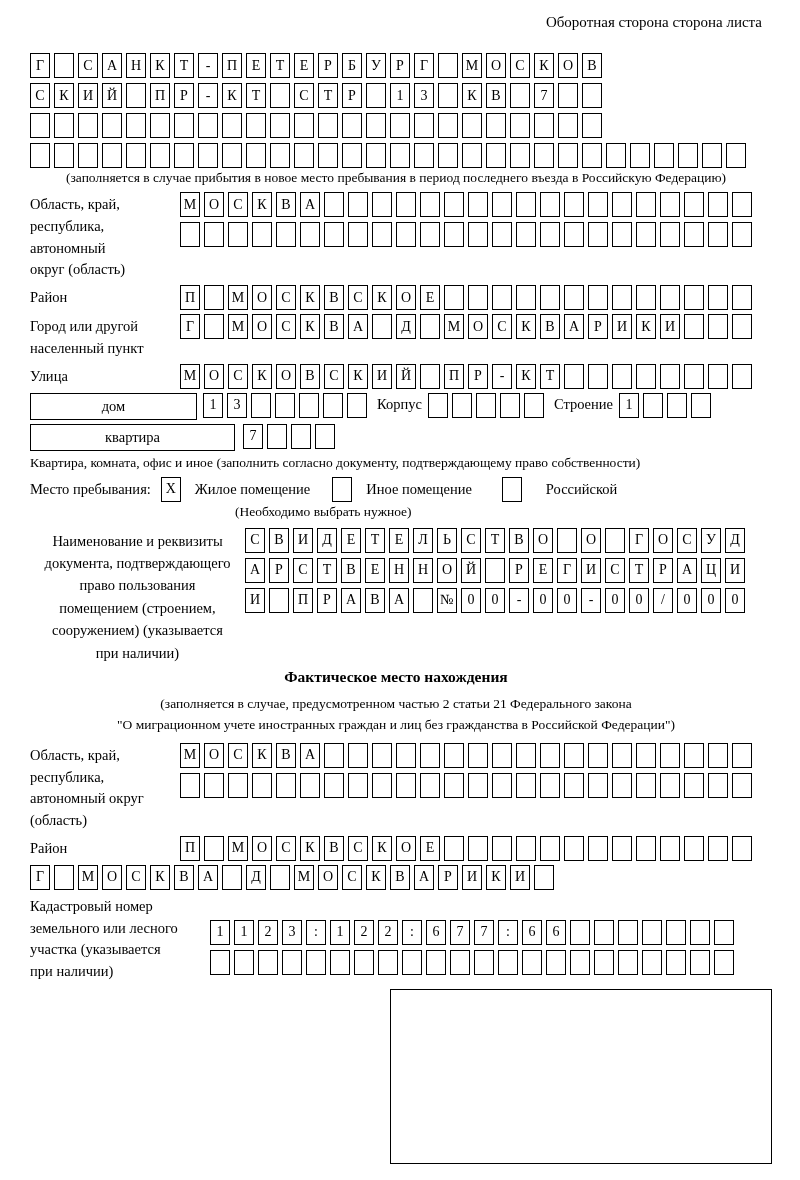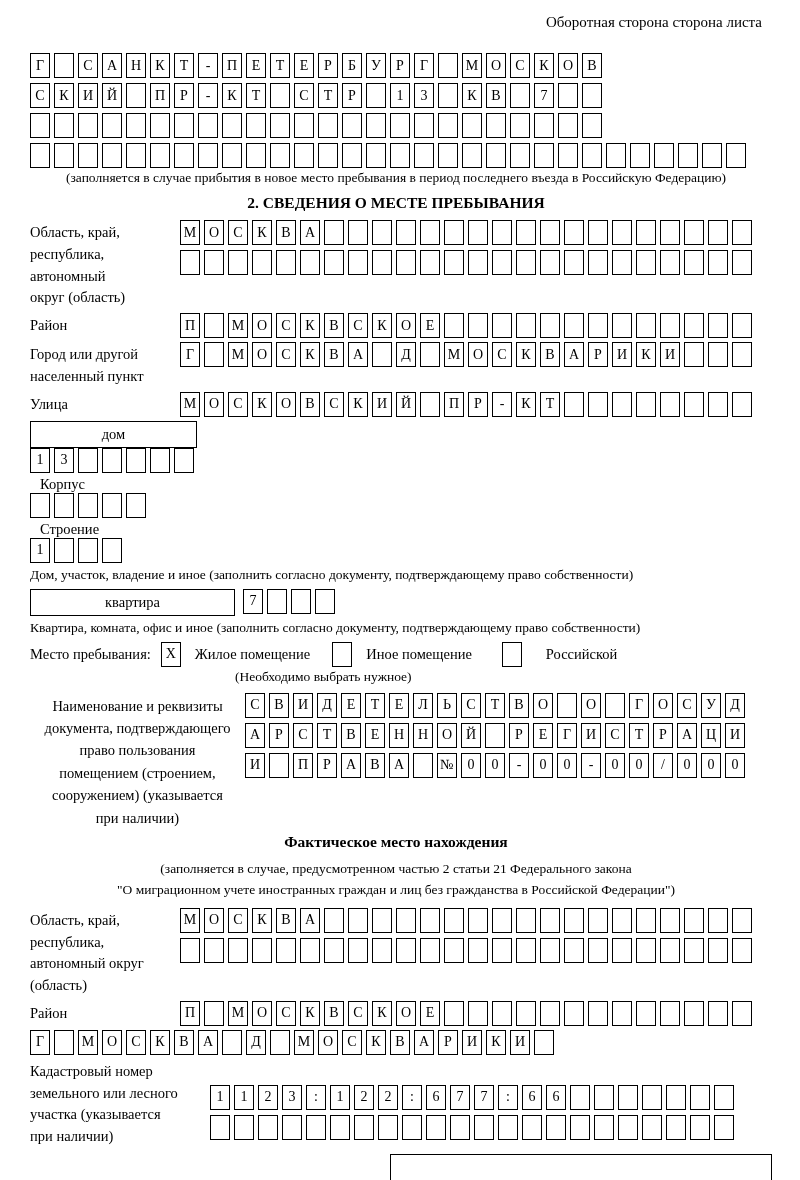--- a/index.html
+++ b/index.html
@@ -163,21 +163,20 @@
       <div class="cell"></div>
       <div class="cell"></div>
       <div class="cell"></div>
       <div class="cell"></div>
       <div class="cell"></div>
       <div class="cell"></div>
       <div class="cell"></div>
     </div>
   <div class="note">(заполняется в случае прибытия в новое место пребывания в период последнего въезда в Российскую Федерацию)</div>
 
-  <div class="sect-title">2. СВЕДЕНИЯ О МЕСТЕ ПРЕБЫВАНИЯ</div>
 
   <div class="frow">
     <div class="flabel">Область, край,
 республика,
 автономный
 округ (область)</div>
     <div class="cellcol">
       <div class="cellrow">
           <div class="cell">М</div>
           <div class="cell">О</div>
@@ -317,21 +316,21 @@
         <div class="cell"></div>
         <div class="cell"></div>
         <div class="cell"></div>
         <div class="cell"></div>
         <div class="cell"></div>
         <div class="cell"></div>
         <div class="cell"></div>
       </div>
   </div>
 
-  <div class="frow" style="margin-top:4px;flex-direction:column;">
+  <div class="frow" style="margin-top:4px;">
     <div class="wide-box" style="width:167px;margin-right:6px;">дом</div>
     <div class="cellrow">
         <div class="cell">1</div>
         <div class="cell">3</div>
         <div class="cell"></div>
         <div class="cell"></div>
         <div class="cell"></div>
         <div class="cell"></div>
         <div class="cell"></div>
       </div>
@@ -344,21 +343,20 @@
         <div class="cell"></div>
       </div>
     <div class="inline-label">Строение</div>
     <div class="cellrow">
         <div class="cell">1</div>
         <div class="cell"></div>
         <div class="cell"></div>
         <div class="cell"></div>
       </div>
   </div>
-  <div class="caption">Дом, участок, владение и иное (заполнить согласно документу, подтверждающему право собственности)</div>
 
   <div class="frow">
     <div class="wide-box" style="width:205px;margin-right:8px;">квартира</div>
     <div class="cellrow">
         <div class="cell">7</div>
         <div class="cell"></div>
         <div class="cell"></div>
         <div class="cell"></div>
       </div>
   </div>

